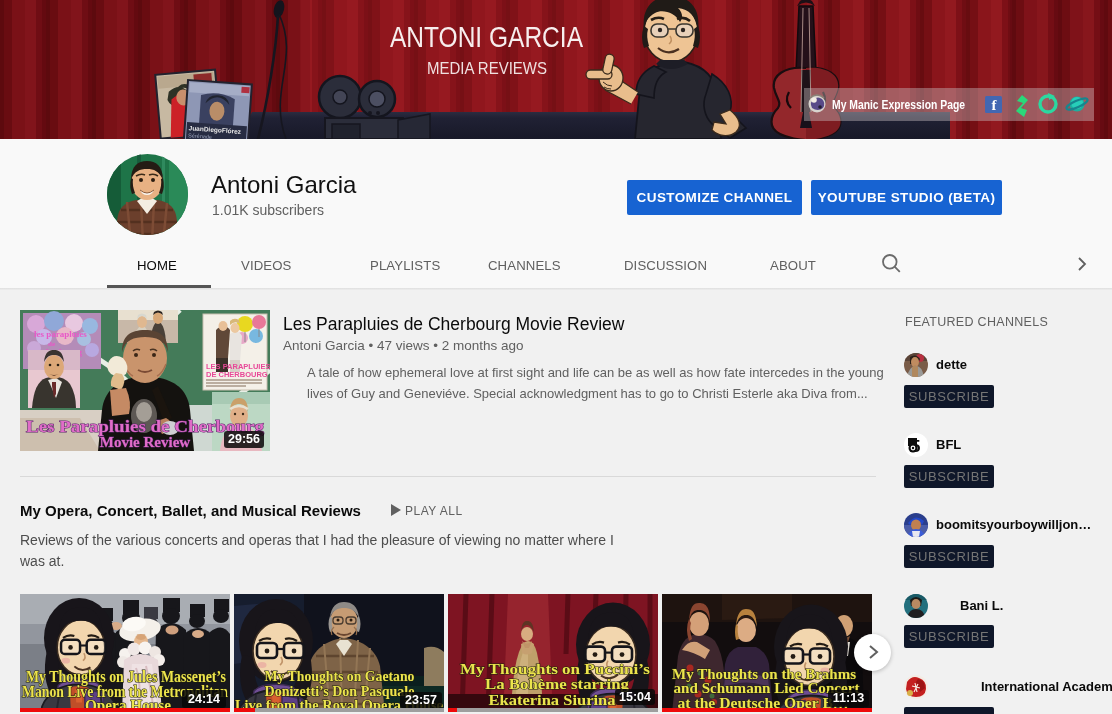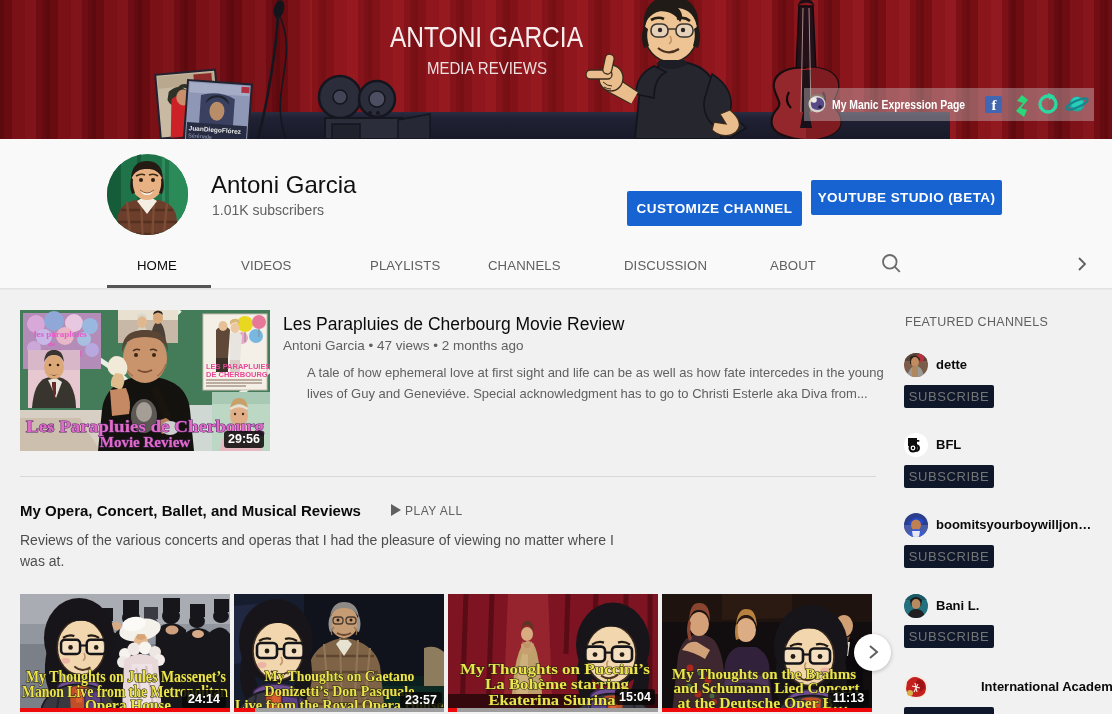--- a/index.html
+++ b/index.html
@@ -205,21 +205,21 @@
     <path d="M31,14 q5,-3 9,-1 M44,13 q5,-2 9,1" stroke="#3a2a18" stroke-width="1.6" fill="none"></path>
     <circle cx="36" cy="18" r="2" fill="#2a1c10"></circle>
     <circle cx="48" cy="18" r="2" fill="#2a1c10"></circle>
     <path d="M35,28 q7,6 14,0 q-2,5 -7,5 q-5,0 -7,-5 Z" fill="#f8f4ee"></path>
     <path d="M35,28 q7,6 14,0" fill="none" stroke="#8a5a3a" stroke-width="1"></path>
     </g>
   </svg>
   </div>
   <div class="abs" style="left:211px;top:171px;font-size:24px;color:#111;">Antoni Garcia</div>
   <div class="abs" style="left:212px;top:202px;font-size:14px;color:#606060;">1.01K subscribers</div>
-  <div class="btn" style="left:627px;width:175px;margin-top:11px;">CUSTOMIZE CHANNEL</div>
+  <div class="btn" style="left:627px;width:175px;">CUSTOMIZE CHANNEL</div>
   <div class="btn" style="left:811px;width:191px;">YOUTUBE STUDIO (BETA)</div>
 
   <div class="tab" style="left:137px;color:#0a0a0a;">HOME</div>
   <div class="tab" style="left:241px;">VIDEOS</div>
   <div class="tab" style="left:370px;">PLAYLISTS</div>
   <div class="tab" style="left:488px;">CHANNELS</div>
   <div class="tab" style="left:624px;">DISCUSSION</div>
   <div class="tab" style="left:770px;">ABOUT</div>
   <div class="abs" style="left:107px;top:285px;width:104px;height:3px;background:#555;"></div>
   <svg class="abs" style="left:880px;top:253px;" width="22" height="22" viewBox="0 0 22 22">
@@ -549,21 +549,21 @@
 
   <div class="chav" id="av4" style="top:594px;">
     <svg width="24" height="24" viewBox="0 0 24 24">
       <rect width="24" height="24" fill="#23707e"></rect>
       <rect x="0" y="0" width="24" height="6" fill="#1a5a66"></rect>
       <path d="M6,6 q6,-6 12,0 l-1,6 l-10,0 Z" fill="#1c1a18"></path>
       <ellipse cx="12" cy="10" rx="4.5" ry="5" fill="#b88a62"></ellipse>
       <path d="M3,24 q2,-9 9,-9 q8,0 9,9 Z" fill="#201e20"></path>
     </svg>
   </div>
-  <div class="chname" style="top:598px;">Bani L.</div>
+  <div class="chname" style="top:598px;margin-left:24px;">Bani L.</div>
   <div class="subbtn" style="top:625px;">SUBSCRIBE</div>
 
   <div class="chav" id="av5" style="top:675px;">
     <svg width="24" height="24" viewBox="0 0 24 24">
       <rect width="24" height="24" fill="#f4ece4"></rect>
       <path d="M3,7 q5,-7 12,-4 q8,3 7,11 q-1,8 -10,8 q-9,0 -10,-8 Z" fill="#c42020"></path>
       <path d="M14,4 q7,1 7,9 l-5,4 l-4,-10 Z" fill="#9e1414"></path>
       <circle cx="6" cy="18" r="3" fill="#d8b048"></circle>
       <path d="M11,8 l2,9 M8,11 l8,2 M14,9 l-4,8" stroke="#f8f0e8" stroke-width="1.1"></path>
     </svg>

